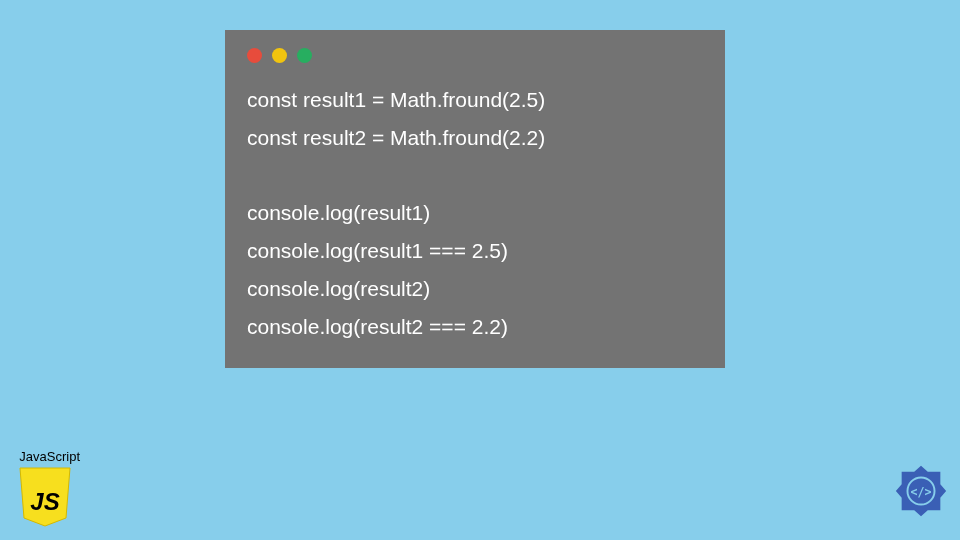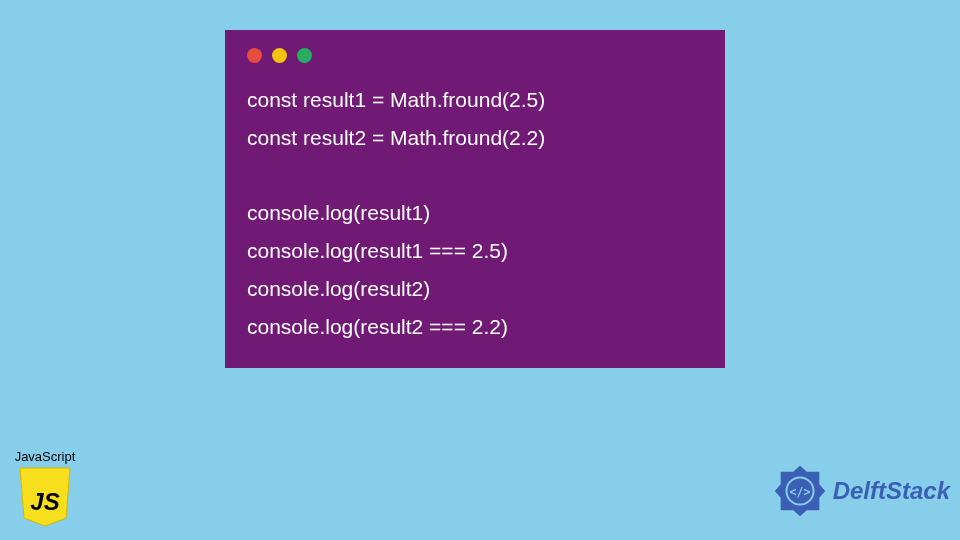--- a/index.html
+++ b/index.html
@@ -8,21 +8,21 @@
     height: 540px;
     background: #87ceeb;
     position: relative;
     font-family: -apple-system, BlinkMacSystemFont, "Segoe UI", Arial, sans-serif;
   }
   .code-window {
     position: absolute;
     left: 225px;
     top: 30px;
     width: 500px;
-    background: #701a75;
+    background: #737373;
     padding: 18px 22px 22px 22px;
   }
   .traffic-lights {
     display: flex;
     gap: 10px;
     margin-bottom: 18px;
   }
   .dot {
     width: 15px;
     height: 15px;
@@ -36,21 +36,21 @@
     font-family: Arial, sans-serif;
     font-size: 21px;
     line-height: 1.8;
     white-space: pre;
   }
   .js-badge {
     position: absolute;
     left: 10px;
     bottom: 10px;
     width: 70px;
-    text-align: center;
+    text-align: right;
     margin-top: 47px;
   }
   .js-label {
     font-size: 13px;
     color: #000;
     margin-bottom: 2px;
   }
   .js-logo {
     width: 54px;
     height: 64px;
@@ -102,14 +102,13 @@
 </div>
 
 <div class="delft-badge">
   <svg viewBox="0 0 60 60" width="58" height="58">
     <g transform="translate(30,30)">
       <polygon points="0,-26 7,-20 20,-20 20,-7 26,0 20,7 20,20 7,20 0,26 -7,20 -20,20 -20,7 -26,0 -20,-7 -20,-20 -7,-20" fill="#3a5fb5"></polygon>
       <circle cx="0" cy="0" r="14" fill="#3a5fb5" stroke="#87ceeb" stroke-width="2"></circle>
       <text x="0" y="5" font-size="12" fill="#87ceeb" text-anchor="middle" font-family="monospace" font-weight="bold">&lt;/&gt;</text>
     </g>
   </svg>
-  <span class="delft-text">DelftStack</span>
 </div>
 
 </body></html>

